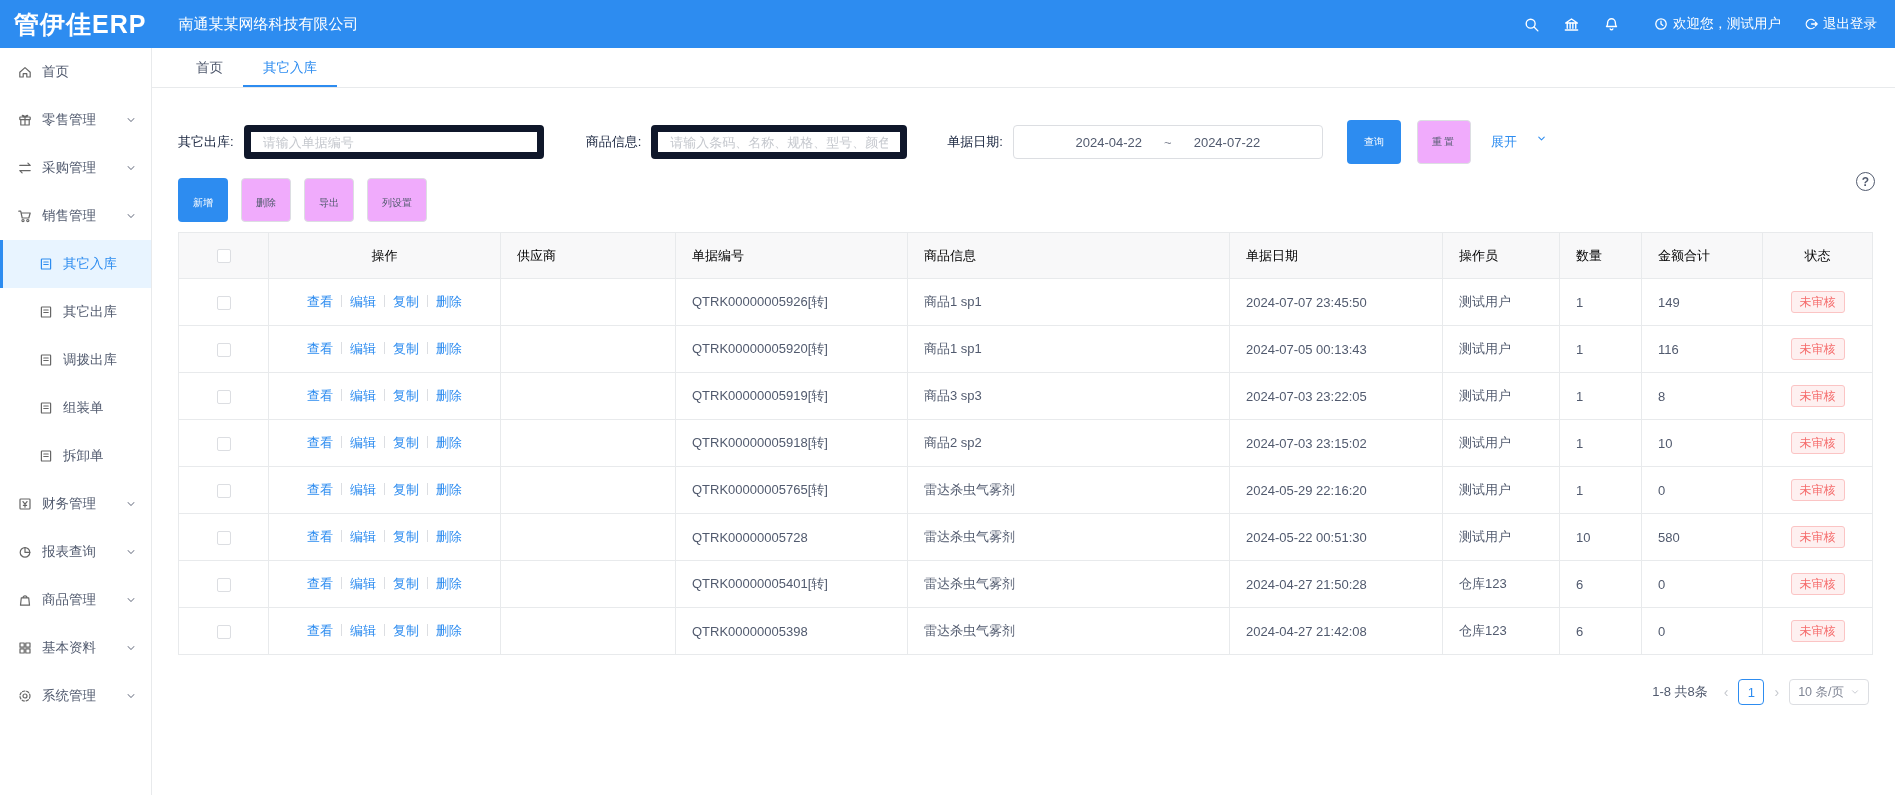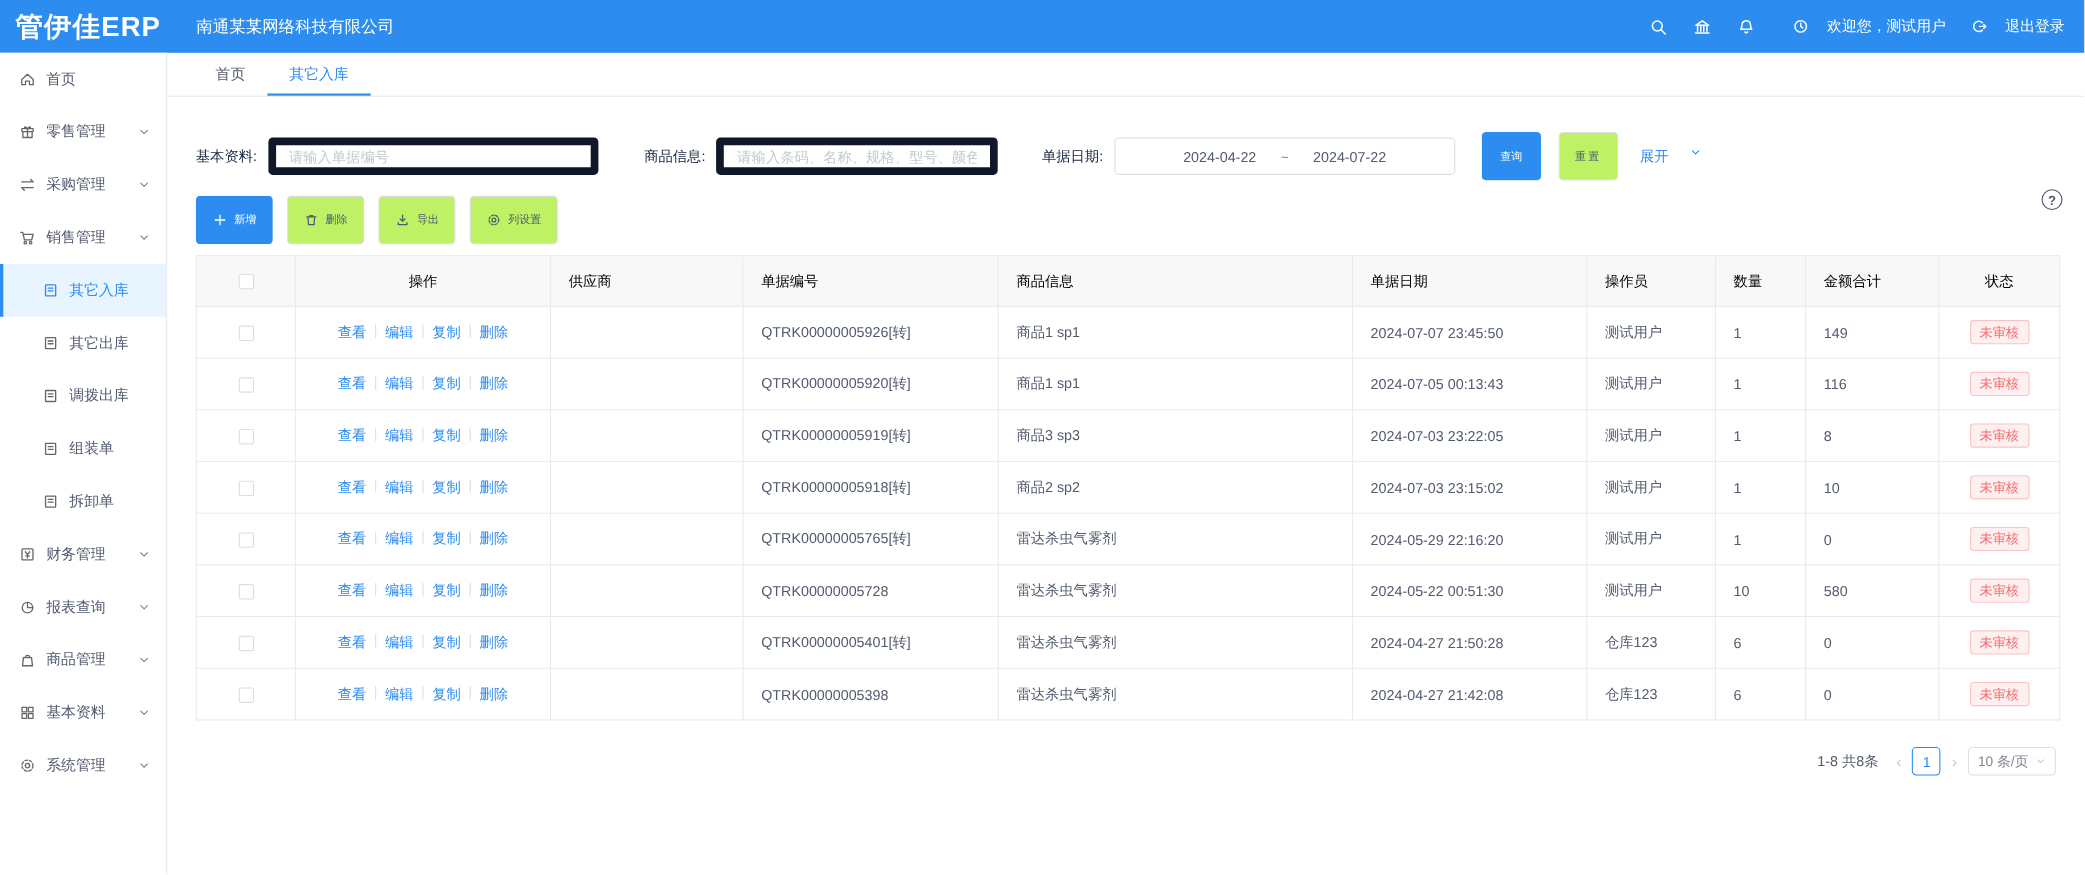--- a/index.html
+++ b/index.html
@@ -6,21 +6,21 @@
   html,body { width:1895px; height:795px; overflow:hidden; background:#fff;
     font-family:"Liberation Sans","DejaVu Sans",sans-serif; font-size:13px; color:#515a6e; }
 
   
   .top-header { height:48px; background:#2d8cf0; display:flex; align-items:center; color:#fff; }
   .logo { font-size:25px; font-weight:bold; padding-left:14px; letter-spacing:1px; white-space:nowrap; }
   .company { font-size:15px; margin-left:32px; white-space:nowrap; }
   .hd-right { margin-left:auto; display:flex; align-items:center; gap:0; padding-right:18px; }
   .hd-ic { width:40px; display:flex; justify-content:center; cursor:pointer; }
   .hd-ic svg { width:17px; height:17px; stroke:#fff; fill:none; stroke-width:1.3; stroke-linecap:round; stroke-linejoin:round; }
-  .hd-group { display:flex; align-items:center; gap:16px; margin-left:22px; cursor:pointer; font-size:13.5px; white-space:nowrap; }
+  .hd-group { display:flex; align-items:center; gap:4px; margin-left:22px; cursor:pointer; font-size:13.5px; white-space:nowrap; }
   .hd-group svg { width:16px; height:16px; stroke:#fff; fill:none; stroke-width:1.3; stroke-linecap:round; stroke-linejoin:round; }
 
   
   .layout { display:flex; height:747px; }
   .sidebar { width:152px; border-right:1px solid #e8eaec; background:#fff; flex:none; }
   .main { flex:1; display:flex; flex-direction:column; min-width:0; }
 
   
   .side-item { height:48px; display:flex; align-items:center; cursor:pointer; color:#515a6e; position:relative; }
   .side-item.top { padding-left:17px; }
@@ -50,28 +50,28 @@
     color:#515a6e; outline:none; font-family:inherit; background:#fff; }
   .f-input::placeholder { color:#c5c8ce; }
   .in-billno { width:300px; margin-right:42px; }
   .in-goods { width:256px; margin-right:40px; }
   .datebox { width:310px; height:34px; border:1px solid #dcdee2; border-radius:4px; display:flex;
     align-items:center; justify-content:center; gap:22px; cursor:pointer; margin-right:24px; color:#515a6e; }
   .date-sep { color:#808695; }
   .btn { height:44px; border-radius:4px; border:1px solid transparent; font-size:10px; cursor:pointer;
     display:inline-flex; align-items:center; justify-content:center; font-family:inherit; }
   .btn-primary { background:#2d8cf0; color:#fff; }
-  .btn-default { background:#bef264; border-color:#dcdee2; color:#515a6e; }
+  .btn-default { background:#f0abfc; border-color:#dcdee2; color:#515a6e; }
   .btn-search { width:54px; }
   .btn-reset { width:54px; margin-left:16px; letter-spacing:2px; }
   .expand-link { color:#2d8cf0; margin-left:20px; display:inline-flex; gap:19px; cursor:pointer; }
   .expand-link svg { width:11px; height:11px; stroke:#2d8cf0; fill:none; stroke-width:1.5; stroke-linecap:round; stroke-linejoin:round; }
 
   .toolbar { display:flex; align-items:center; margin-top:14px; position:relative; }
-  .tb-btn { margin-right:13px; padding:16px 14px; gap:6px; }
+  .tb-btn { margin-right:13px; padding:16px 14px; gap:6px;flex-direction:column; }
   .tb-btn svg { width:14px; height:14px; fill:none; stroke:currentColor; stroke-width:1.3; stroke-linecap:round; stroke-linejoin:round; }
   .help-ic { position:absolute; right:-6px; top:-6px; width:19px; height:19px; border:1.6px solid #515a6e; border-radius:50%;
     display:flex; align-items:center; justify-content:center; font-size:12px; font-weight:bold; color:#515a6e; cursor:pointer; }
 
   
   table { border-collapse:collapse; margin-top:10px; table-layout:fixed; width:1694px; }
   th, td { border:1px solid #e8eaec; font-weight:normal; text-align:left; padding:0 16px; overflow:hidden; white-space:nowrap; }
   thead th { background:#f8f8f9; height:46px; color:#000000; font-weight:500; }
   tbody td { height:47px; background:#fff; color:#515a6e; }
   th.center, td.center { text-align:center; padding:0 4px; }
@@ -317,21 +317,21 @@
         <span>首页</span>
       </div>
       <div class="tab active">
         <span>其它入库</span>
       </div>
     </div>
 
     <div class="content">
 
       <div class="filterbar">
-        <span class="f-label">基本资料:</span>
+        <span class="f-label">其它出库:</span>
         <input class="f-input in-billno" placeholder="请输入单据编号" style="">
         <span class="f-label">商品信息:</span>
         <input class="f-input in-goods" placeholder="请输入条码、名称、规格、型号、颜色、扩展..." style="">
         <span class="f-label">单据日期:</span>
         <div class="datebox">
           <span>2024-04-22</span>
           <span class="date-sep">~</span>
           <span>2024-07-22</span>
         </div>
         <button class="btn btn-primary btn-search">查询</button>

